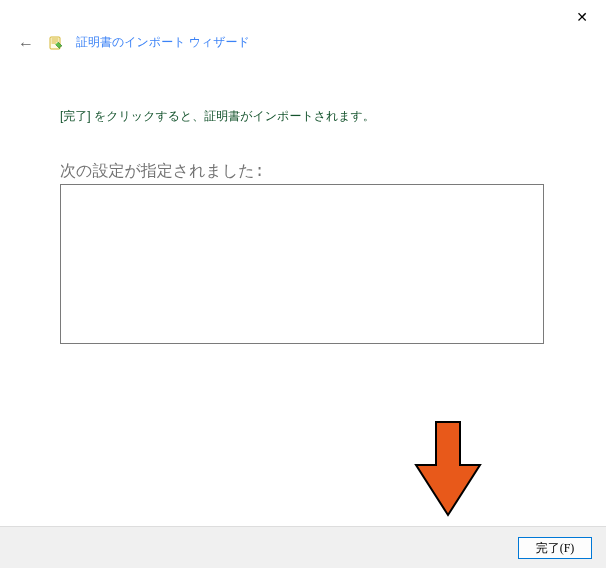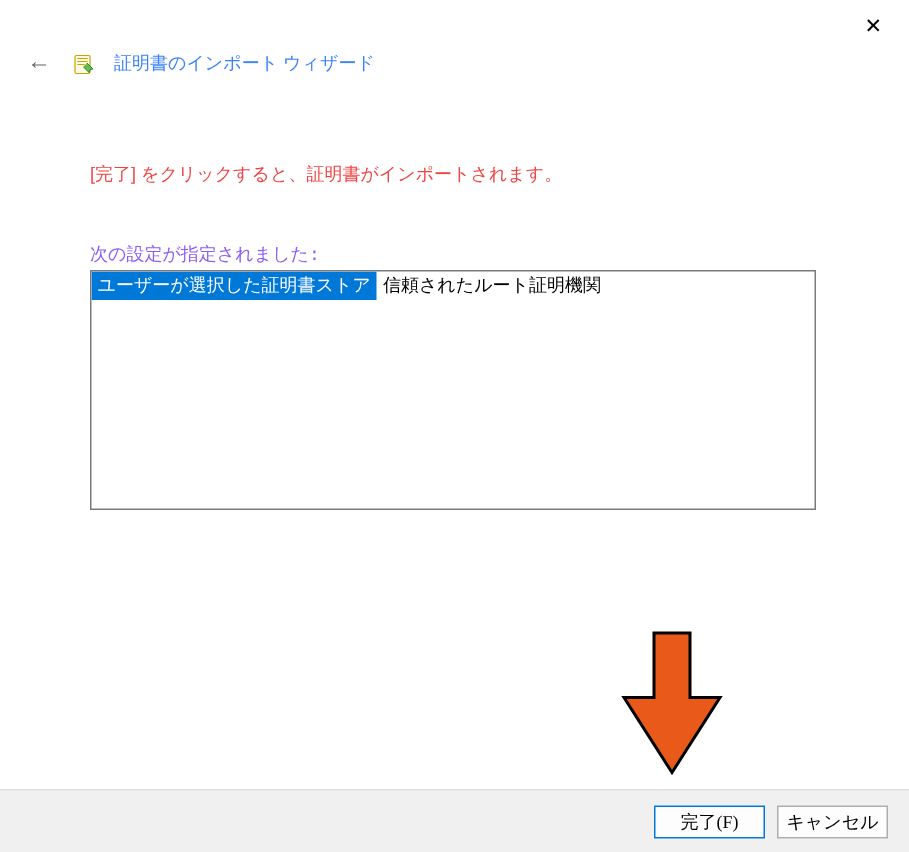--- a/index.html
+++ b/index.html
@@ -53,26 +53,26 @@
       padding: 56px 60px 0 60px;
     }
     .main-heading {
       font-size: 16px;
       font-weight: 600;
       color: #000;
       margin-bottom: 48px;
     }
     .instruction {
       font-size: 12px;
-      color: #ef4444;
+      color: #14532d;
       margin-bottom: 36px;
     }
     .settings-label {
-      font-size: 12px;
-      color: #8b5cf6;
+      font-size: 16px;
+      color: #737373;
       margin-bottom: 2px;
       font-family: Liberation Mono, monospace;
     }
     .settings-box {
       border: 1px solid #7a7a7a;
       width: 484px;
       height: 160px;
       background: #fff;
       overflow: hidden;
     }
@@ -145,31 +145,26 @@
   </span>
   <span class="header-title">証明書のインポート ウィザード</span>
 </div>
 
 <div class="content">
   <p class="instruction">[完了] をクリックすると、証明書がインポートされます。</p>
   <p class="settings-label">次の設定が指定されました:</p>
   <div class="settings-box">
     <table>
       <tbody id="settings-rows">
-          <tr>
-            <td class="col1 cell-highlight">ユーザーが選択した証明書ストア</td>
-            <td>信頼されたルート証明機関</td>
-          </tr>
         </tbody>
     </table>
   </div>
 </div>
 
 <div class="arrow-annotation">
   <svg width="80" height="100" viewBox="0 0 80 100">
     <path d="M28 2 L52 2 L52 45 L72 45 L40 95 L8 45 L28 45 Z" fill="#e8591a" stroke="#000" stroke-width="2" stroke-linejoin="miter"></path>
   </svg>
 </div>
 
 <div class="footer">
   <button class="btn btn-primary">完了(F)</button>
-  <button class="btn">キャンセル</button>
 </div>
 
 </body></html>

